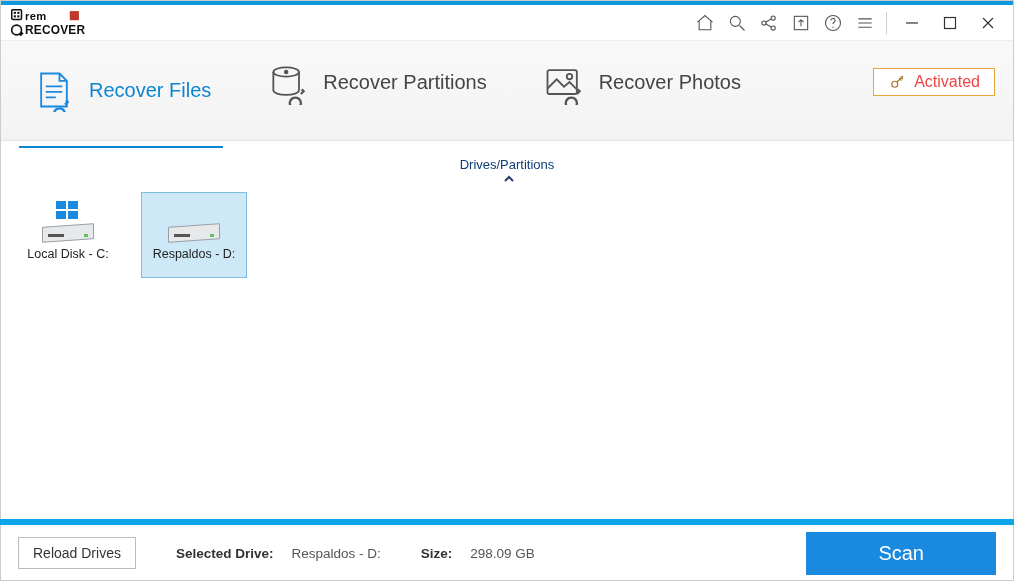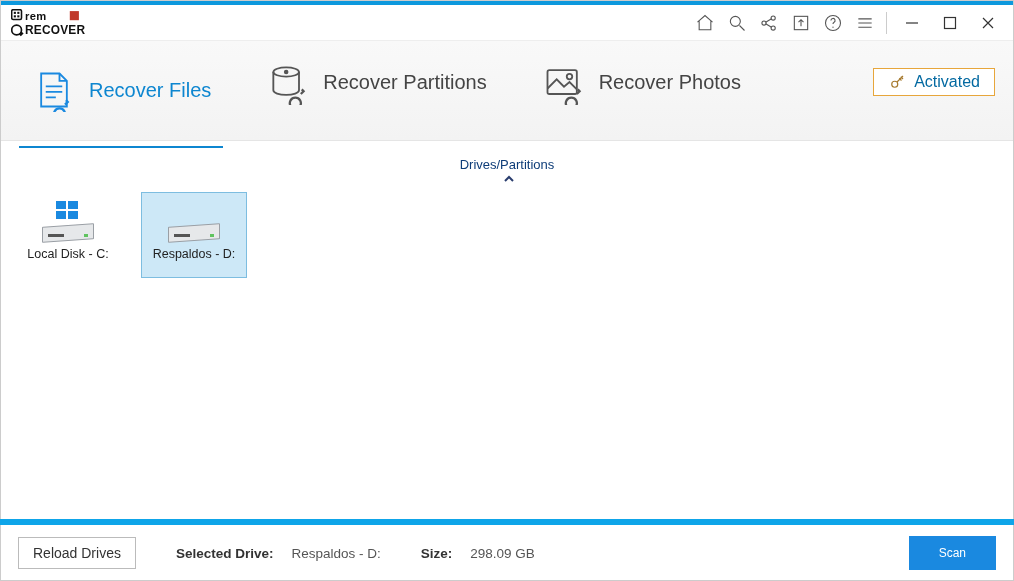--- a/index.html
+++ b/index.html
@@ -20,21 +20,21 @@
 
   
   .toolbar { height: 100px; background: linear-gradient(#f9f9f9,#f3f3f3); border-bottom: 1px solid #e5e5e5; display: flex; align-items: center; padding: 0 18px; gap: 30px; }
   .tab { display: flex; align-items: center; gap: 12px; padding: 10px 12px 26px 12px; height: 100px; cursor: pointer; position: relative; color: #444; }
   .tab.active { color: #0d86d0; margin-top: 15px; }
   .tab.active::after { content:""; position:absolute; left:0; right:0; bottom:0; height:2px; background:#0d86d0; }
   .tab-icon { width: 46px; height: 46px; display:flex; align-items:center; justify-content:center; }
   .tab-icon svg { width:44px; height:44px; }
   .tab-label { font-size: 20px; }
   .toolbar-spacer { flex: 1; }
-  .activated-btn { border: 1.5px solid #e7a63b; background: #fff; color: #0369a1; padding: 4px 14px; font-size: 16px; display:flex; align-items:center; gap:8px; cursor:pointer; margin-bottom:18px; }
+  .activated-btn { border: 1.5px solid #e7a63b; background: #fff; color: #ef4444; padding: 4px 14px; font-size: 16px; display:flex; align-items:center; gap:8px; cursor:pointer; margin-bottom:18px; }
   .activated-btn svg { width:18px; height:18px; stroke:#a6792d; fill:none; stroke-width:1.6; }
 
   
   .main { padding: 16px 14px 0 14px; }
   .section-header { display:flex; align-items:center;flex-direction:column; }
   .section-title { color:#0d3c78; font-size:13px; }
   .section-line { flex:1; height:1px; background:#bcc5d0; margin-left:6px; }
   .chevron { width:14px; height:14px; margin-left:6px; display:flex; align-items:center; }
   .chevron svg { width:12px; height:12px; stroke:#2a3d6e; fill:none; stroke-width:2; }
 
@@ -48,21 +48,21 @@
   .drive-led { position:absolute; bottom:4px; right:6px; width:4px; height:3px; background:#5fc35f; }
   .winflag { position:absolute; top:-8px; left:14px; width:24px; height:20px; }
 
   
   .footer { position:absolute; bottom:0; left:0; right:0; height:62px; border-top:6px solid #0ea5e9; display:flex; align-items:center; padding:0 18px; gap:30px; justify-content:space-between; }
   .footer-left { display:flex; align-items:center; gap:40px; }
   .reload-btn { border:1px solid #bbb; background:#fff; padding:7px 14px; font-size:14px; color:#333; cursor:pointer; }
   .kv { display:flex; gap:18px; font-size:13.5px; color:#333;text-align:center; }
   .kv .k { font-weight:600; }
   .kv .v { color:#555; }
-  .scan-btn { background:#1a89e0; color:#fff; border:none; padding:10px 30px; font-size:12px; cursor:pointer; }
+  .scan-btn { background:#1a89e0; color:#fff; border:none; padding:10px 72px; font-size:20px; cursor:pointer; }
 </style>
 </head>
 <body>
 
 <div class="titlebar">
   <div class="logo">
     <svg viewBox="0 0 150 40">
       <rect x="1" y="1" width="14" height="14" fill="none" stroke="#111" stroke-width="2.2" rx="2"></rect>
       <rect x="4" y="4" width="3" height="3" fill="#111"></rect>
       <rect x="9" y="4" width="3" height="3" fill="#111"></rect>

